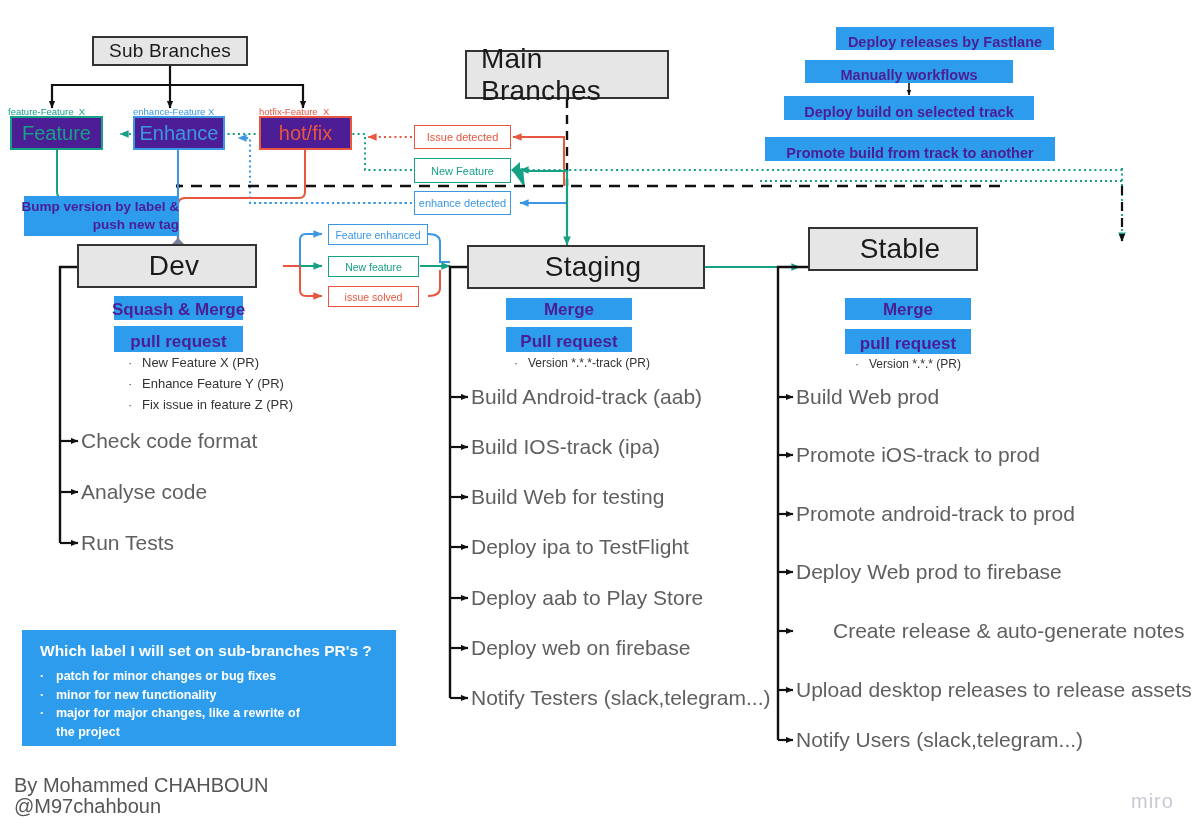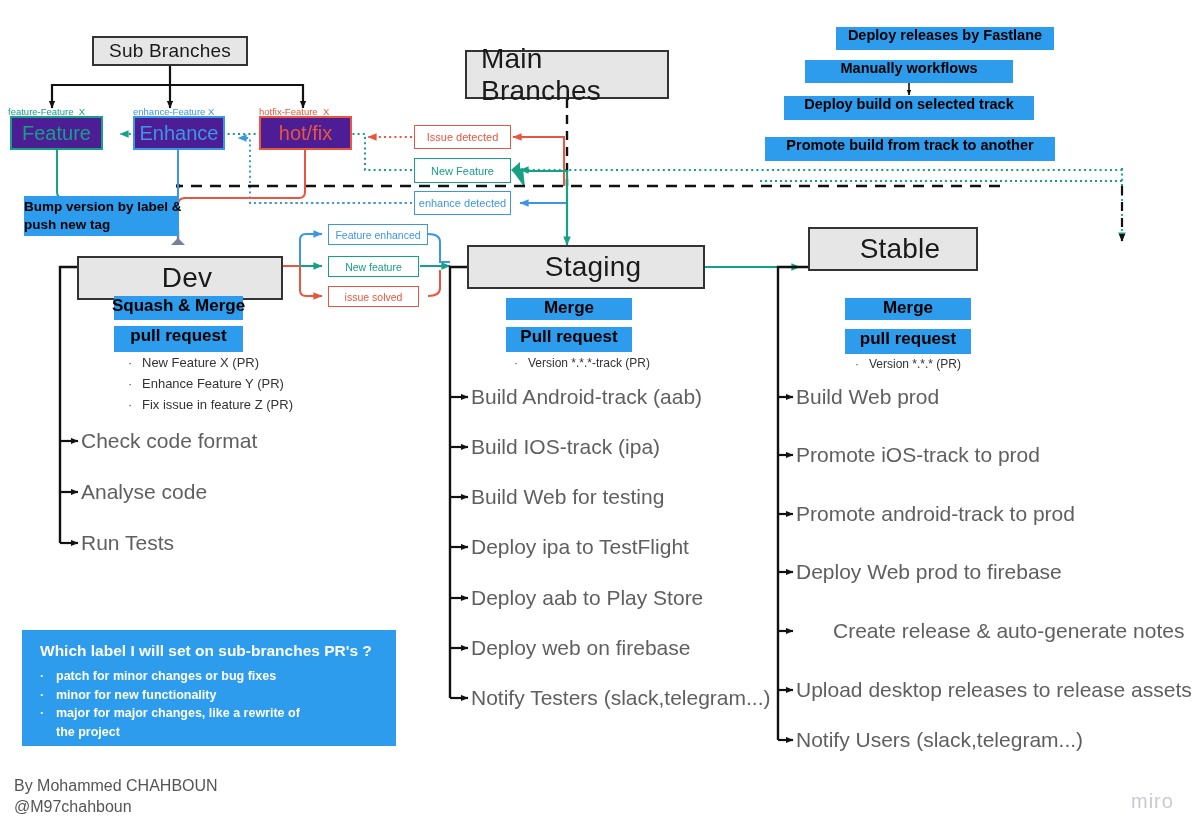--- a/index.html
+++ b/index.html
@@ -41,22 +41,22 @@
 
   
   .tagbox{
     background:#ffffff;border:1.6px solid;
     display:flex;align-items:center;justify-content:center;
     font-size:11px;box-sizing:border-box;white-space:nowrap;
   }
 
   
   .chip{
-    background:#2d9cec;color:#000000;
-    display:flex;align-items:flex-start;justify-content:center;
+    background:#2d9cec;color:#4c1d95;
+    display:flex;align-items:flex-end;justify-content:center;
     font-weight:bold;box-sizing:border-box;white-space:nowrap;
   }
   .chip.sz15{font-size:14.5px;}
   .chip.sz17{font-size:17px;}
 
   
   .bullets{position:absolute;color:#333333;font-size:13px;line-height:21px;}
   .bullets div{white-space:nowrap;}
   .bullets .bu{display:inline-block;width:14px;color:#555;}
 
@@ -67,21 +67,21 @@
   .infobox{
     position:absolute;background:#2d9cec;color:#ffffff;box-sizing:border-box;
     padding:12px 14px 14px 18px;
   }
   .infobox .ititle{font-weight:bold;font-size:15.5px;margin-bottom:7px;white-space:nowrap;}
   .infobox .iitem{font-weight:bold;font-size:12.5px;line-height:18.5px;white-space:nowrap;}
   .infobox .iitem .bu{display:inline-block;width:16px;}
   .infobox .icont{font-weight:bold;font-size:12.5px;line-height:18.5px;padding-left:16px;}
 
   
-  .credit{position:absolute;color:#555555;font-size:16px;line-height:21px;}
+  .credit{position:absolute;color:#555555;font-size:20px;line-height:21px;}
   .credit div{white-space:nowrap;}
 
   
   .miro{position:absolute;color:#c9c9d2;font-size:20px;letter-spacing:1px;}
 </style>
 </head>
 <body>
 
 <div id="canvas">
 
@@ -255,21 +255,21 @@
   </div>
   <div class="node tagbox" style="left:328px;top:256px;width:91px;height:21px;
        border-color:#16a085;color:#16a085;font-size:10.5px;">
     <span>New feature</span>
   </div>
   <div class="node tagbox" style="left:328px;top:286px;width:91px;height:21px;
        border-color:#e8563f;color:#e8563f;font-size:10.5px;">
     <span>issue solved</span>
   </div>
 
-  <div class="node stagebox big" style="left:77px;top:256px;width:206px;height:44px;">
+  <div class="node stagebox big" style="left:77px;top:244px;width:180px;height:44px;">
     <span>Dev</span>
   </div>
   <div class="node chip sz17" style="left:114px;top:296px;width:129px;height:24px;">
     <span>Squash &amp; Merge</span>
   </div>
   <div class="node chip sz17" style="left:114px;top:326px;width:129px;height:26px;">
     <span>pull request</span>
   </div>
   <div class="bullets" style="left:128px;top:352px;">
     <div><span class="bu">·</span><span>New Feature X (PR)</span></div>

